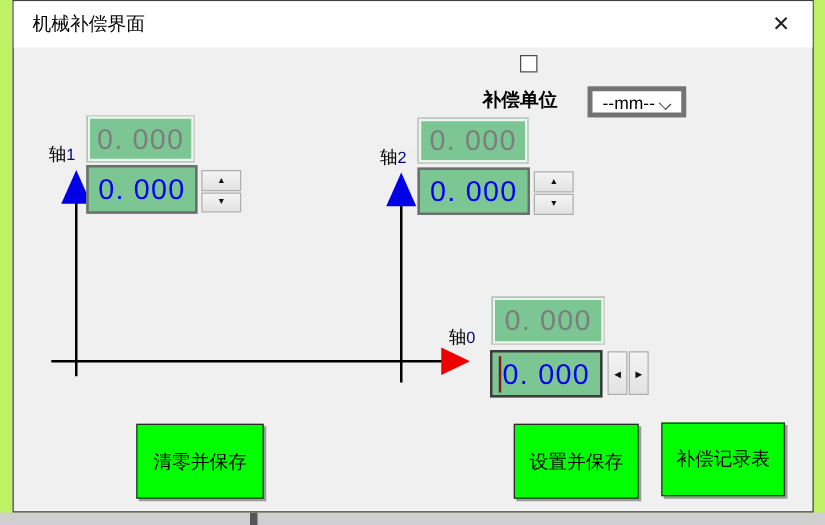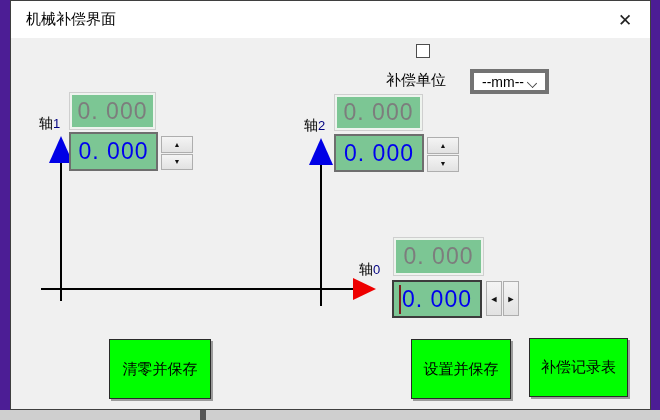--- a/index.html
+++ b/index.html
@@ -1,33 +1,33 @@
 <!DOCTYPE html>
 <html><head>
 <meta charset="utf-8">
 <style>
   * { margin:0; padding:0; box-sizing:border-box; }
   html,body { width:660px; height:420px; }
   body { font-family:"Liberation Sans","DejaVu Sans",sans-serif; background:#dcdcdc; }
-  .stage { position:relative; width:660px; height:420px; background:#4c1d95; overflow:hidden; }
+  .stage { position:relative; width:660px; height:420px; background:#bef264; overflow:hidden; }
 
   .dialog { position:absolute; left:10px; top:0; width:641px; height:410px;
             background:#f0f0f0; border:1px solid #3f3f3f; }
 
   .titlebar { position:absolute; left:0; top:0; width:100%; height:37px; background:#ffffff; }
   .title-text { position:absolute; left:15px; top:9px; font-size:15px; color:#000; }
   .close-btn { position:absolute; right:12px; top:6px; width:26px; height:26px;
                display:flex; align-items:center; justify-content:center;
                font-size:17px; color:#222; font-weight:400; cursor:default; }
 
   .checkbox-row { position:absolute; left:405px; top:43px; display:flex; align-items:center; }
   .checkbox { width:14px; height:14px; background:#fff; border:1px solid #4d4d4d; }
   .checkbox-label { margin-left:4px; font-size:15px; color:#000; }
 
-  .unit-label { position:absolute; left:375px; top:70px; font-size:15px; color:#000; }
+  .unit-label { position:absolute; left:375px; top:70px; font-size:15px; color:#000;font-weight:bold; }
   .combobox { position:absolute; left:459px; top:68px; width:79px; height:25px;
               background:#fff; border:4px solid #737373; display:flex; align-items:center; }
   .combobox .value { font-size:14px; color:#000; padding-left:8px; flex:1; }
   .combobox .chevron { width:10px; height:10px; margin-right:7px; position:relative; }
   .combobox .chevron::before { content:""; position:absolute; left:0; top:2px; width:7px; height:7px;
               border-right:1px solid #444; border-bottom:1px solid #444; transform:rotate(45deg) scale(1,.8); }
 
   
   .vline { position:absolute; width:2px; background:#000; }
   .hline { position:absolute; height:2px; background:#000; }

